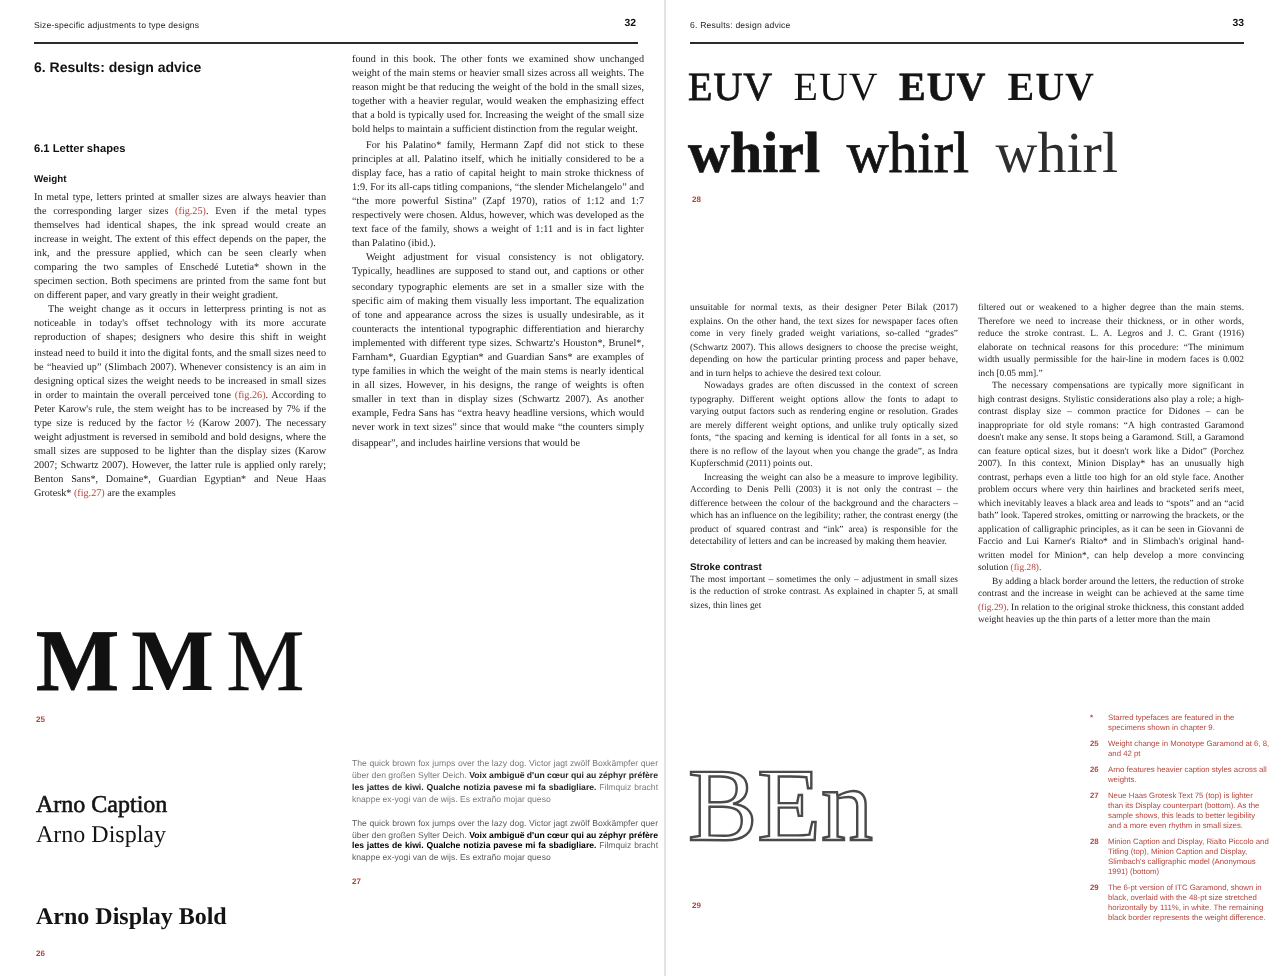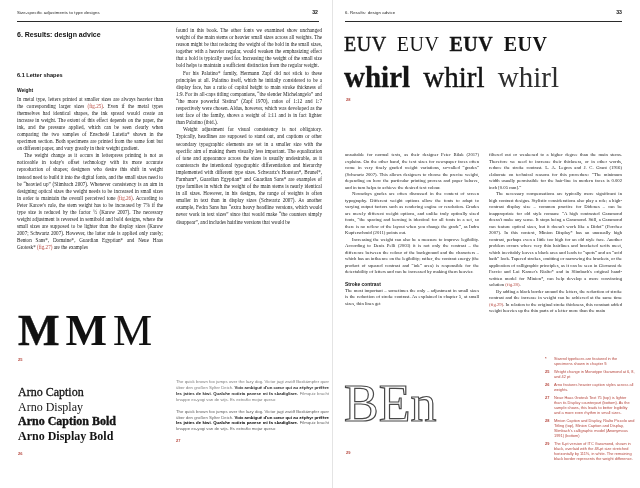--- a/index.html
+++ b/index.html
@@ -26,25 +26,25 @@
   .stroke-h{margin-top:6px;margin-bottom:1px;}
   
   .fig-num{font-family:"Liberation Sans",sans-serif;font-size:4px;font-weight:700;color:#b5453c;}
   
   .mmm{position:absolute;left:18px;top:308px;font-size:44px;line-height:46px;color:#111;letter-spacing:6px;}
   .m-heavy{font-weight:700;-webkit-text-stroke:.45px #111;}
   .m-med{font-weight:700;}
   .m-light{font-weight:400;-webkit-text-stroke:.15px #111;}
   .mmm-num{position:absolute;left:18px;top:357px;}
   
-  .arno{position:absolute;left:18px;top:385px;font-size:12px;line-height:14.6px;color:#141414;}
+  .arno{position:absolute;left:18px;top:395px;font-size:12px;line-height:14.6px;color:#141414;}
   .arno-caption{-webkit-text-stroke:.3px #141414;}
   .arno-display{font-weight:400;font-family:Liberation Serif, serif;}
   .arno-caption-bold{font-weight:700;-webkit-text-stroke:.35px #141414;}
-  .arno-display-bold{font-weight:700;}
+  .arno-display-bold{font-weight:700;margin-top:27px;}
   .arno-num{display:block;margin-top:4px;}
   
   .fox{position:absolute;left:176px;top:379px;width:153px;font-family:"Liberation Sans",sans-serif;font-size:4.3px;line-height:5.9px;text-align:justify;}
   .fox p{margin:0 0 6px 0;}
   .fox .fp1{color:#7a7a7a;}
   .fox .fp1 b{color:#2a2a2a;}
   .fox .fp2{color:#5c5c5c;}
   .fox .fp2 b{color:#000;}
   .fox b{font-weight:700;}
   
@@ -90,21 +90,20 @@
       <p class="body-p indent">For his Palatino* family, Hermann Zapf did not stick to these principles at all. Palatino itself, which he initially considered to be a display face, has a ratio of capital height to main stroke thickness of 1:9. For its all-caps titling companions, “the slender Michelangelo” and “the more powerful Sistina” (Zapf 1970), ratios of 1:12 and 1:7 respectively were chosen. Aldus, however, which was developed as the text face of the family, shows a weight of 1:11 and is in fact lighter than Palatino (ibid.).</p>
       <p class="body-p indent">Weight adjustment for visual consistency is not obligatory. Typically, headlines are supposed to stand out, and captions or other secondary typographic elements are set in a smaller size with the specific aim of making them visually less important. The equalization of tone and appearance across the sizes is usually undesirable, as it counteracts the intentional typographic differentiation and hierarchy implemented with different type sizes. Schwartz's Houston*, Brunel*, Farnham*, Guardian Egyptian* and Guardian Sans* are examples of type families in which the weight of the main stems is nearly identical in all sizes. However, in his designs, the range of weights is often smaller in text than in display sizes (Schwartz 2007). As another example, Fedra Sans has “extra heavy headline versions, which would never work in text sizes” since that would make “the counters simply disappear”, and includes hairline versions that would be</p>
     </div>
 
     <div class="mmm"><span class="m-heavy">M</span><span class="m-med">M</span><span class="m-light">M</span></div>
     <div class="fig-num mmm-num">25</div>
 
     <div class="arno">
       <div class="arno-caption">Arno Caption</div>
       <div class="arno-display">Arno Display</div>
-      <div class="arno-caption-bold">Arno Caption Bold</div>
       <div class="arno-display-bold">Arno Display Bold</div>
       <span class="fig-num arno-num">26</span>
     </div>
 
     <div class="fox">
       <p class="fp1"><span>The quick brown fox jumps over the lazy dog. Victor jagt zwölf Boxkämpfer quer über den großen Sylter Deich. </span><b>Voix ambiguë d'un cœur qui au zéphyr préfère les jattes de kiwi. Qualche notizia pavese mi fa sbadigliare.</b><span> Filmquiz bracht knappe ex-yogi van de wijs. Es extraño mojar queso</span></p>
       <p class="fp2"><span>The quick brown fox jumps over the lazy dog. Victor jagt zwölf Boxkämpfer quer über den großen Sylter Deich. </span><b>Voix ambiguë d'un cœur qui au zéphyr préfère les jattes de kiwi. Qualche notizia pavese mi fa sbadigliare.</b><span> Filmquiz bracht knappe ex-yogi van de wijs. Es extraño mojar queso</span></p>
       <span class="fig-num">27</span>
     </div>
   </div>

